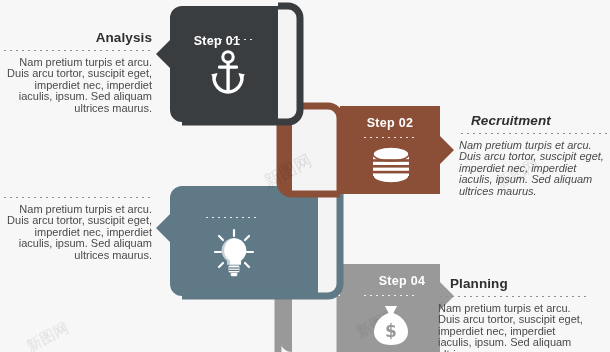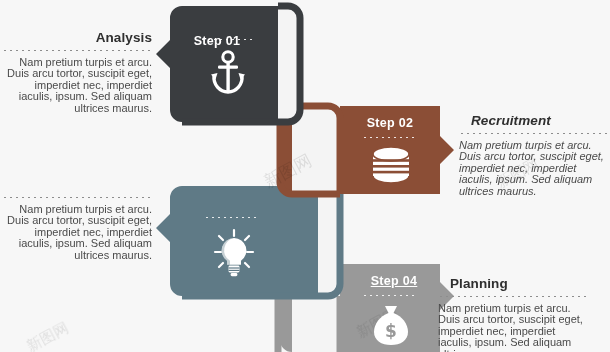--- a/index.html
+++ b/index.html
@@ -138,21 +138,21 @@
         <path d="M22 10 a12.5 12.5 0 0 0 -7 22.8 v4 h3 v-4 A12.5 12.5 0 0 1 22 10 z" fill="#5f7a86" opacity="0.35"></path>
         <rect x="16.5" y="37.5" width="11" height="7" rx="1.4" fill="#fff"></rect>
         <rect x="16.5" y="39.4" width="11" height="1.2" fill="#5f7a86"></rect>
         <rect x="16.5" y="41.8" width="11" height="1.2" fill="#5f7a86"></rect>
         <rect x="18.6" y="45" width="6.8" height="3.2" rx="1.4" fill="#fff"></rect>
       </svg>
     </div>
   </div>
 
   <div class="card" style="left:340px;top:264px;width:100px;height:88px;">
-    <div class="label" style="top:10px;left:4px;text-decoration:underline;">Step 04</div>
+    <div class="label" style="top:10px;left:12px;">Step 04</div>
     <div class="ldots" style="top:30px;left:22px;width:56px;"></div>
     <div class="glyph" style="top:40px;left:32px;width:38px;height:44px;">
       <svg width="38" height="44" viewBox="0 0 38 44">
         <path d="M13 2 h12 l-3.5 7 h-5 z" fill="#fff"></path>
         <path d="M16.5 9 c-9 3.5 -14.5 11 -14.5 19 c0 8.5 7.5 13 17 13 c9.5 0 17 -4.5 17 -13
                  c0 -8 -5.5 -15.5 -14.5 -19 z" fill="#fff"></path>
         <text x="19" y="33" text-anchor="middle" font-family="DejaVu Sans, sans-serif" font-size="17" font-weight="bold" fill="#999999">$</text>
       </svg>
     </div>
   </div>

